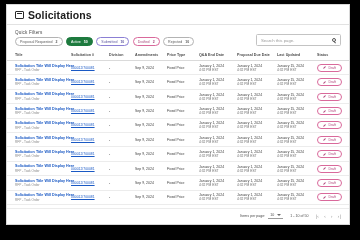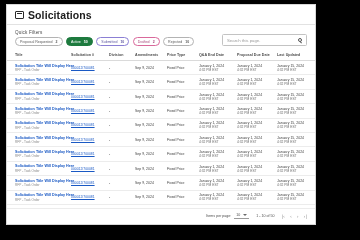--- a/index.html
+++ b/index.html
@@ -5,21 +5,21 @@
   * { box-sizing: border-box; margin: 0; padding: 0; }
   html, body {
     width: 360px; height: 229px;
     background: #000;
     font-family: "Liberation Sans", sans-serif;
     overflow: hidden;
   }
   #app {
     position: absolute;
     left: 6px; top: 4px;
-    width: 310px; height: 221px;
+    width: 344px; height: 221px;
     background: #ffffff;
     border: 1px solid #d8d8d8;
     overflow: hidden;
     display: flex;
     flex-direction: column;
   }
 
   
   .page-header {
     display: flex; align-items: center; gap: 4px;

